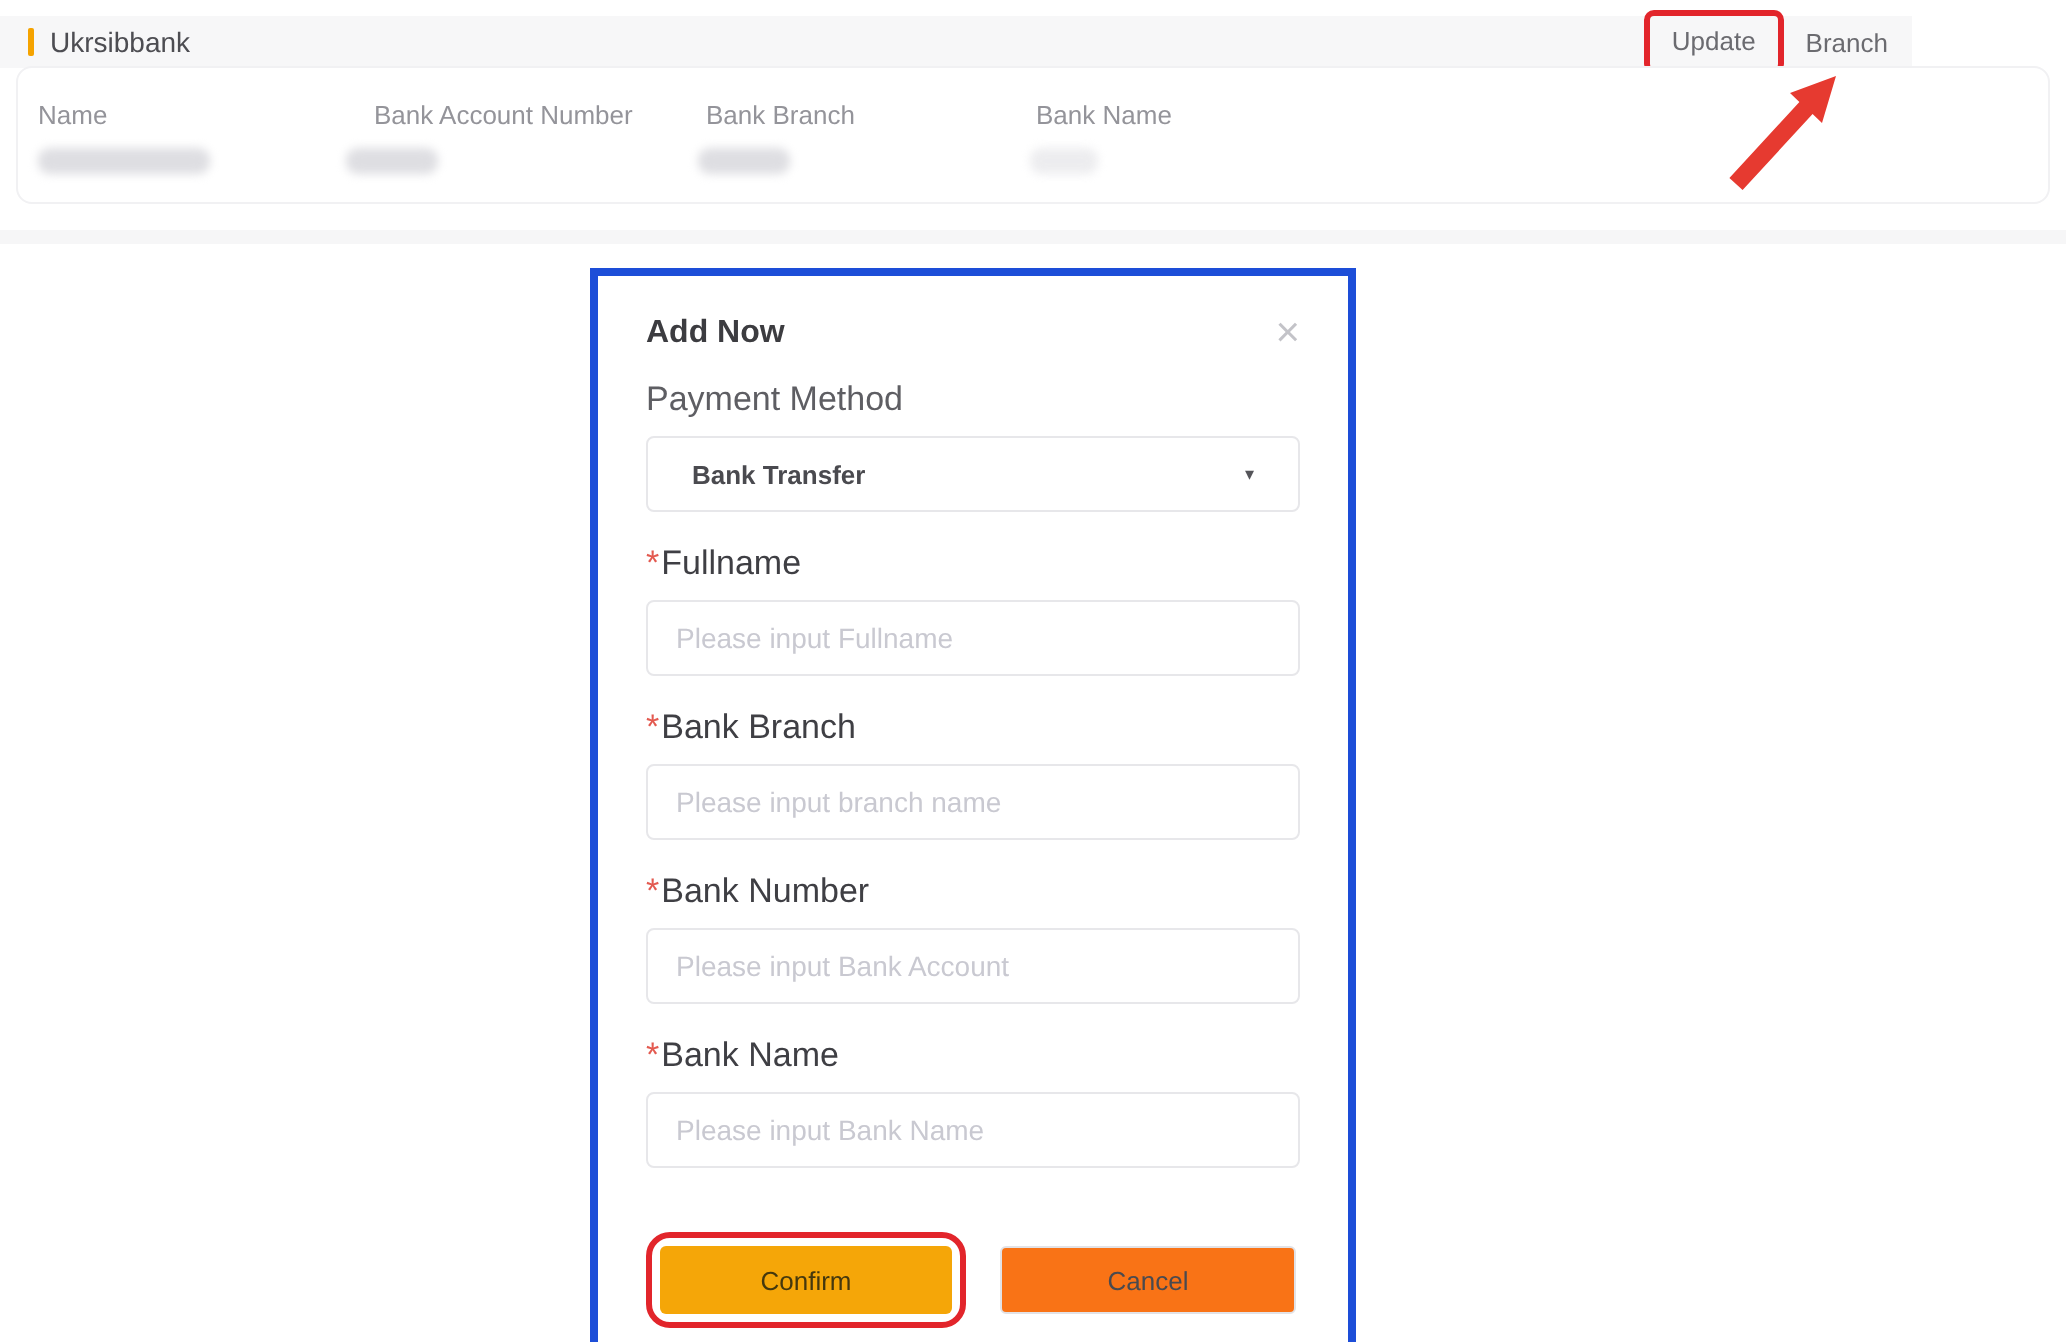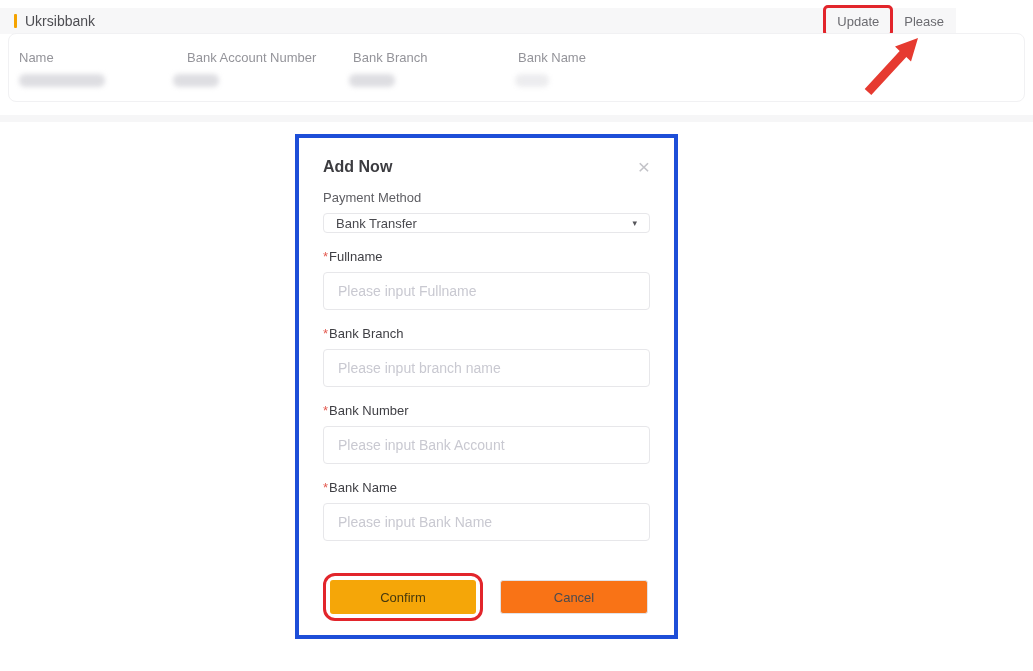--- a/index.html
+++ b/index.html
@@ -32,26 +32,26 @@
 
   
   .modal { position:absolute; left:295px; top:134px; width:383px;
            border:4px solid #1d4ed8; background:#ffffff; }
   .modal-inner { padding:20px 24px 14px 24px; }
   .modal-head { display:flex; justify-content:space-between; align-items:flex-start;
                 margin-bottom:14px; }
   .modal-title { font-size:16px; font-weight:bold; color:#3c3c40; }
   .modal-close { font-size:21px; color:#c3c3c8; line-height:18px; cursor:pointer;
                  background:none; border:none; font-family:inherit; }
-  .field-label { font-size:13px; color:#5e5e63; margin-bottom:8px; }
+  .field-label { font-size:17px; color:#5e5e63; margin-bottom:8px; }
   .field-label .req { color:#e35a50; margin-right:1px; }
   .field-label.dark { color:#3f3f44; }
-  .select-box { height:20px; border:1px solid #e7e7ea; border-radius:4px;
+  .select-box { height:38px; border:1px solid #e7e7ea; border-radius:4px;
                 display:flex; align-items:center; justify-content:space-between;
-                padding:0 12px; margin-bottom:16px; cursor:pointer; background:#fff; }
+                padding:0 22px; margin-bottom:16px; cursor:pointer; background:#fff;font-weight:bold; }
   .select-value { font-size:13px; color:#4a4a4f; }
   .select-caret { font-size:9px; color:#55555a; }
   .text-input { width:100%; height:38px; border:1px solid #e7e7ea; border-radius:4px;
                 padding:0 14px; font-size:14px; color:#333; margin-bottom:16px;
                 font-family:inherit; outline:none; background:#fff; }
   .text-input::placeholder { color:#c9c9d1; }
   .btn-row { display:flex; align-items:center; margin-top:16px; }
   .annot-box-confirm { flex:1; border:3px solid #e2252b; border-radius:12px; padding:4px; }
   .btn-confirm { width:100%; height:34px; background:#f5a608; border:none; border-radius:3px;
                  font-size:13px; color:#45380e; cursor:pointer; font-family:inherit; }
@@ -64,21 +64,21 @@
 
 <div class="top-band">
   <div class="band-title">
     <span class="accent-bar"></span>
     <span class="band-title-text">Ukrsibbank</span>
   </div>
   <div class="band-actions">
     <span class="annot-box-update">
       <button class="link-btn">Update</button>
     </span>
-    <button class="link-btn delete-btn">Please</button>
+    <button class="link-btn delete-btn">Branch</button>
   </div>
 </div>
 
 <div class="card">
   <span class="col-header" style="left:10px">Name</span>
   <span class="col-header" style="left:178px">Bank Account Number</span>
   <span class="col-header" style="left:344px">Bank Branch</span>
   <span class="col-header" style="left:509px">Bank Name</span>
 
   <div class="redacted" style="left:10px;  width:86px;"></div>

